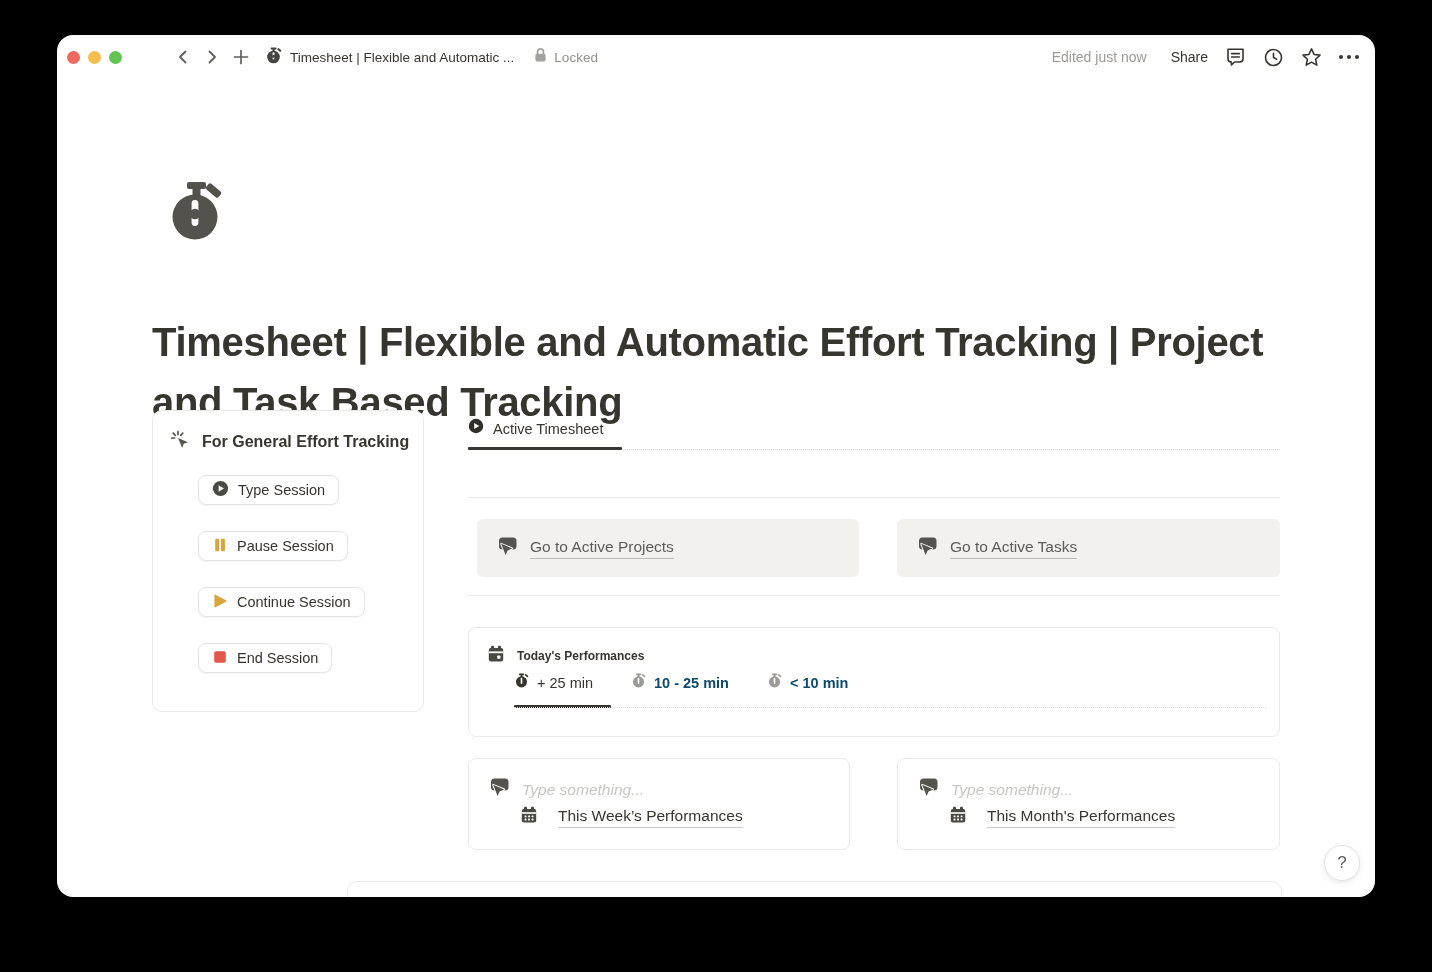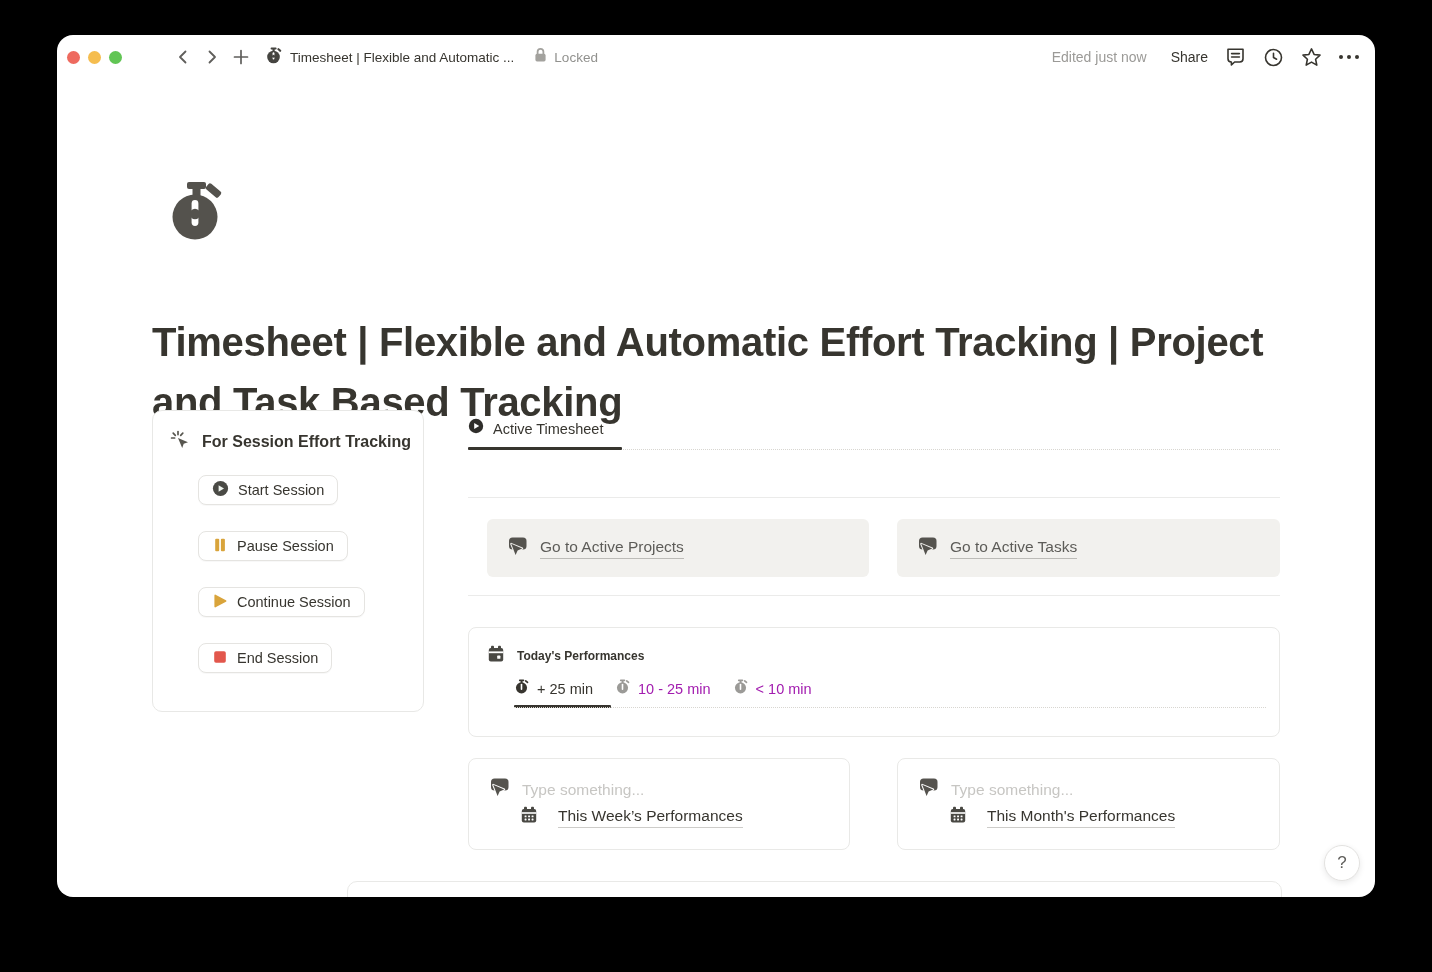--- a/index.html
+++ b/index.html
@@ -53,37 +53,37 @@
   .s-btn.b0{top:64px;} .s-btn.b1{top:120px;text-align:center;} .s-btn.b2{top:176px;} .s-btn.b3{top:232px;}
   
   .tabrow { left:411px; top:339px; width:812px; height:34px; }
   .tab { display:inline-flex; align-items:center; gap:9px; font-size:14.5px; font-weight:500; color:#37352f; line-height:22px; cursor:default; }
   .tab-underline { position:absolute; left:0; top:29px; width:154px; height:3px; background:#37352f; border-radius:1px; }
   .tab-dotted { position:absolute; left:0; top:31px; width:812px; border-top:1px dotted #d8d6d1; }
   .divider { left:411px; width:812px; border-top:1px solid #ebebea; height:0; }
   .divider.d1{ top:418px; } .divider.d2{ top:516px; }
   
   .graycard { top:440px; height:58px; background:#f2f1ee; border-radius:6px; display:flex; align-items:center; padding-left:18px; gap:12px; box-sizing:border-box; cursor:default; }
-  .graycard.gc0{ left:430px; width:382px; } .graycard.gc1{ left:840px; width:383px; }
+  .graycard.gc0{ left:420px; width:382px; } .graycard.gc1{ left:840px; width:383px; }
   .graylink { font-size:15.5px; font-weight:500; color:#5d5c58; border-bottom:1px solid #bcbbb7; padding-bottom:2px; }
   
   .todaycard { left:411px; top:548px; width:810px; height:108px; border:1px solid #e9e9e7; border-radius:8px; background:#fff; }
   .today-head { position:absolute; left:18px; top:17px; display:flex; align-items:center; gap:12px; }
   .today-title { font-size:12px; font-weight:600; color:#37352f; }
-  .minitabs { position:absolute; left:45px; top:50px; display:flex; gap:22px; }
+  .minitabs { position:absolute; left:45px; top:44px; display:flex; gap:38px; }
   .minitab { display:flex; align-items:center; gap:8px; font-size:14.5px; line-height:22px; cursor:default; }
   .minitab.active { color:#37352f; font-weight:500; }
-  .minitab.inactive { color:#a21caf; font-weight:400; }
+  .minitab.inactive { color:#0c4a6e; font-weight:700; }
   .mini-underline { position:absolute; left:45px; top:77px; width:97px; height:3px; background:#37352f; border-radius:1px; }
   .mini-dotted { position:absolute; left:45px; top:79px; width:752px; border-top:1px dotted #d8d6d1; }
   
   .bottomcard { top:679px; height:92px; border:1px solid #e9e9e7; border-radius:8px; background:#fff; box-sizing:border-box; }
   .bottomcard.bc0{ left:411px; width:382px; } .bottomcard.bc1{ left:840px; width:383px; }
   .bc-row1 { position:absolute; left:18px; top:18px; display:flex; align-items:center; gap:12px; }
-  .placeholder { font-size:15.5px; color:#c7c6c3; }
+  .placeholder { font-size:15.5px; color:#c7c6c3;font-style:italic; }
   .bc-row2 { position:absolute; left:51px; top:47px; display:flex; align-items:center; gap:20px; }
   .cardlink { font-size:15.5px; font-weight:500; color:#37352f; border-bottom:1px solid #cdccc9; padding-bottom:2px; }
   
   .partialcard { left:290px; top:802px; width:933px; height:40px; border:1px solid #e9e9e7; border-radius:10px 10px 0 0; background:#fff; }
   .helpbtn {
     left:1267px; top:766px; width:36px; height:36px; border-radius:50%;
     background:#fff; border:1px solid #e3e2e0; box-shadow:0 2px 6px rgba(0,0,0,.09);
     display:flex; align-items:center; justify-content:center;
     font-size:17px; color:#5f5e5b; font-family:inherit; cursor:default;
   }
@@ -201,31 +201,31 @@
           <svg width="20" height="20" viewBox="0 0 20 20">
             <g stroke="#57564f" stroke-width="1.7" stroke-linecap="round">
               <path d="M8 1.6v3"></path>
               <path d="M1.6 8h3"></path>
               <path d="M3.2 3.2l2.1 2.1"></path>
               <path d="M12.8 3.2l-2.1 2.1"></path>
             </g>
             <path d="M8 8 L18 12.2 L13.7 13.7 L12.2 18 Z" fill="#57564f"></path>
           </svg>
         </span>
-        <span class="callout-title">For Session Effort Tracking</span>
+        <span class="callout-title">For General Effort Tracking</span>
       </div>
 
       <button class="s-btn b0">
         <span>
           <svg width="17" height="17" viewBox="0 0 17 17">
             <circle cx="8.5" cy="8.5" r="7.6" fill="#4a4a45"></circle>
             <path d="M6.6 5.2 12 8.5 6.6 11.8Z" fill="#eef4ee"></path>
           </svg>
         </span>
-        <span>Start Session</span>
+        <span>Type Session</span>
       </button>
 
       <button class="s-btn b1">
         <span>
           <svg width="16" height="16" viewBox="0 0 16 16">
             <rect x="3.2" y="1.8" width="4" height="12.4" rx="1" fill="#d9a43b"></rect>
             <rect x="8.9" y="1.8" width="4" height="12.4" rx="1" fill="#d9a43b"></rect>
           </svg>
         </span>
         <span>Pause Session</span>

